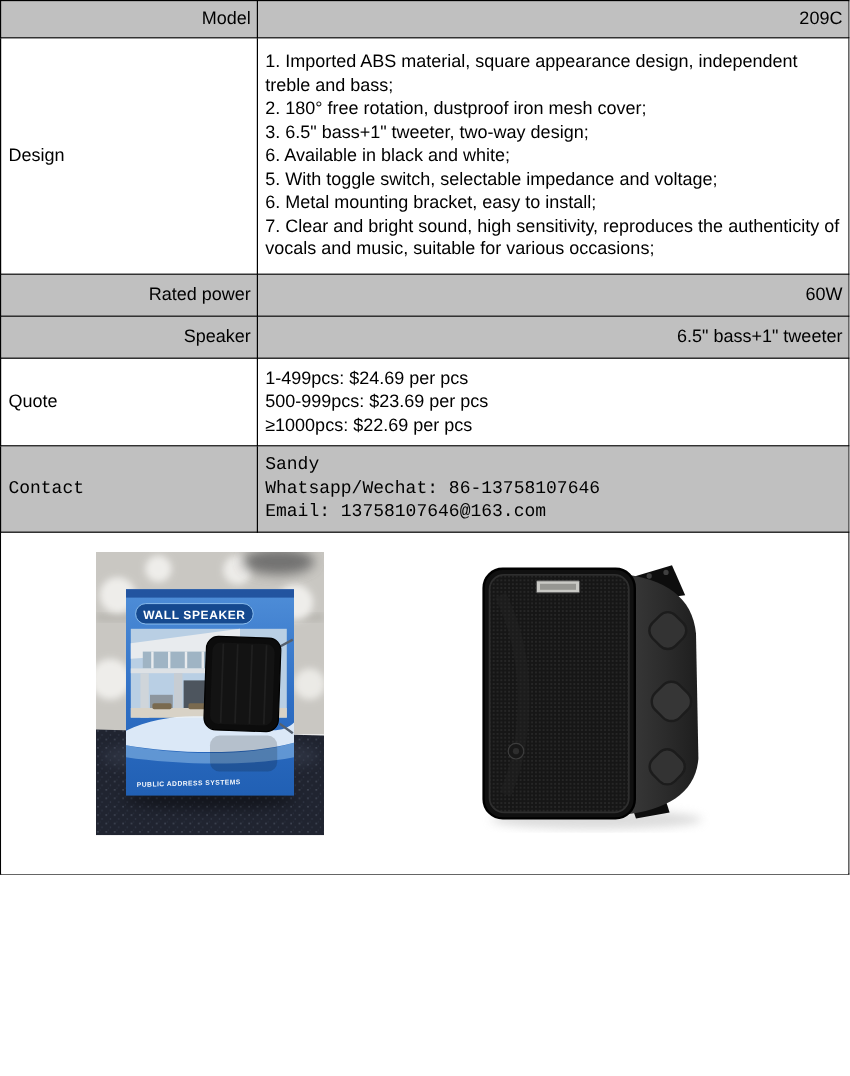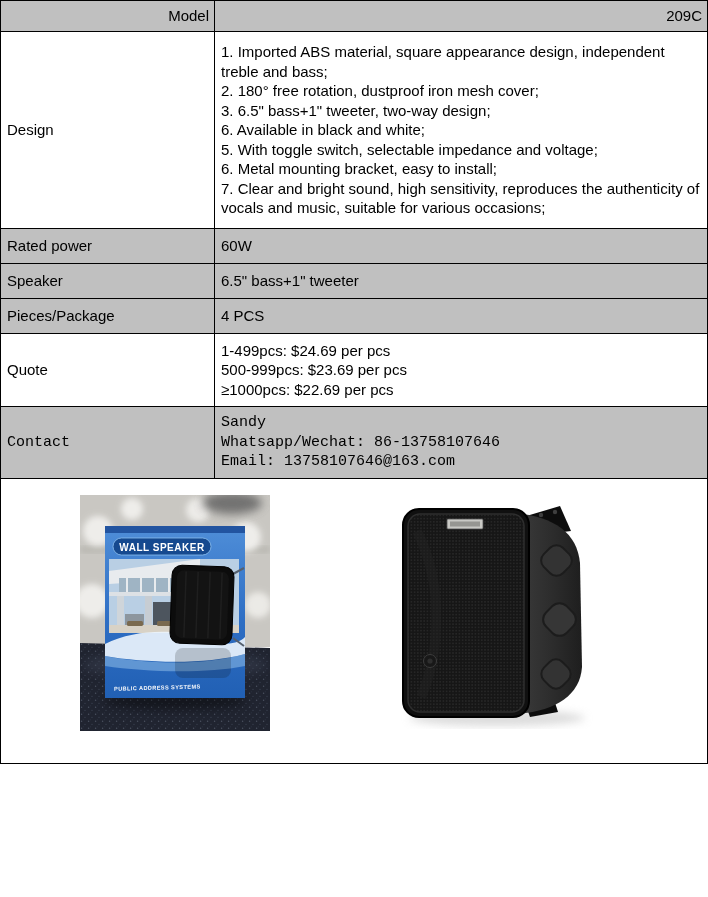--- a/index.html
+++ b/index.html
@@ -6,21 +6,21 @@
   body{width:708px;font-family:"Liberation Sans","DejaVu Sans",sans-serif;color:#000;}
   .sheet{width:704px;margin:0;}
   table.spec{border-collapse:collapse;width:708px;table-layout:fixed;}
   table.spec td{border:1.5px solid #000;padding:2px 5px 2px 6px;vertical-align:middle;
     font-size:15px;line-height:19.5px;overflow:hidden;}
   tr.gray td{background:#c0c0c0;}
   tr.white td{background:#ffffff;}
   col.c1{width:214px;}
   tr.h-model td{height:26px;text-align:right;}
   tr.h-design td{height:192px;margin-left:12px;}
-  tr.h-single td{height:30px;}
+  tr.h-single td{height:30px;text-align:right;}
   tr.h-quote td{height:68px;}
   tr.h-contact td{height:67px;font-family:Liberation Mono, monospace;}
   tr.h-photos td{height:280px;}
   .multiline div{white-space:normal;}
   td.photo-cell{position:relative;padding:0;background:#fff;}
   .box-photo{position:absolute;left:79px;top:16px;}
   .speaker-photo{position:absolute;left:396px;top:22px;}
 </style>
 </head>
 <body>
@@ -58,24 +58,20 @@
 
 
 
 
   <tr class="gray h-single">
     <td>Speaker</td>
     <td>6.5" bass+1" tweeter</td>
   </tr>
 
 
-  <tr class="gray h-single">
-    <td>Pieces/Package</td>
-    <td>4 PCS</td>
-  </tr>
 
   <tr class="white h-quote">
     <td>Quote</td>
     <td class="multiline">
       <div>1-499pcs: $24.69 per pcs</div>
       <div>500-999pcs: $23.69 per pcs</div>
       <div>≥1000pcs: $22.69 per pcs</div>
     </td>
   </tr>
 

